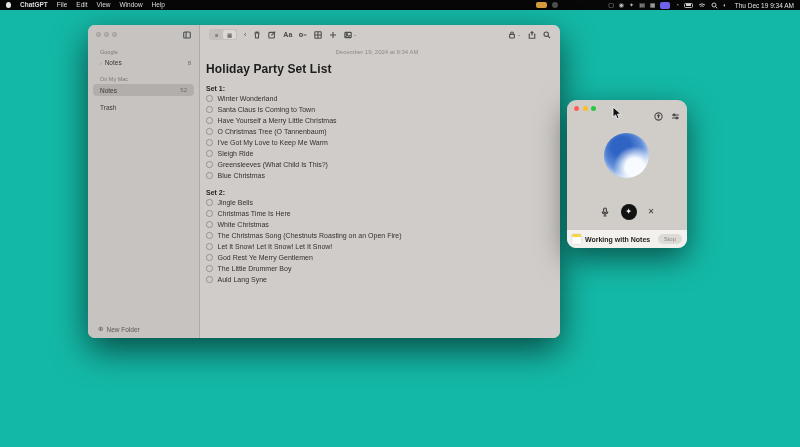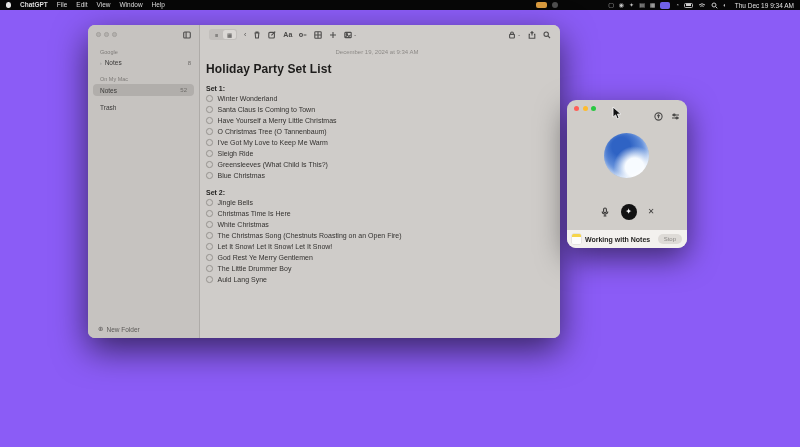--- a/index.html
+++ b/index.html
@@ -1,17 +1,17 @@
 <!DOCTYPE html>
 <html><head>
 <meta charset="utf-8">
 <style>
   * { box-sizing: border-box; margin: 0; padding: 0; }
   body { width: 800px; height: 447px; background: #000; font-family: "Liberation Sans", sans-serif; overflow: hidden; }
-  .screen { position: relative; width: 800px; height: 447px; background: #8b5cf6; overflow: hidden; }
+  .screen { position: relative; width: 800px; height: 447px; background: #14b8a6; overflow: hidden; }
 
   
   .menubar { position: absolute; top: 0; left: 0; right: 0; height: 10px; background: #070707;
              display: flex; align-items: center; padding: 0 6px; }
   .menus { display: flex; gap: 9px; align-items: center; }
   .apple { width: 5px; height: 6px; background: #e3e3e3; border-radius: 42% 42% 46% 46%; }
   .menu-item { font-size: 6.5px; color: #dedede; line-height: 10px; white-space: nowrap; }
   .menus .menu-item:first-of-type { font-weight: bold; }
   .mb-right { margin-left: auto; display: flex; gap: 5px; align-items: center; }
   .sicon { font-size: 6px; color: #c6c6c6; line-height: 1; }

